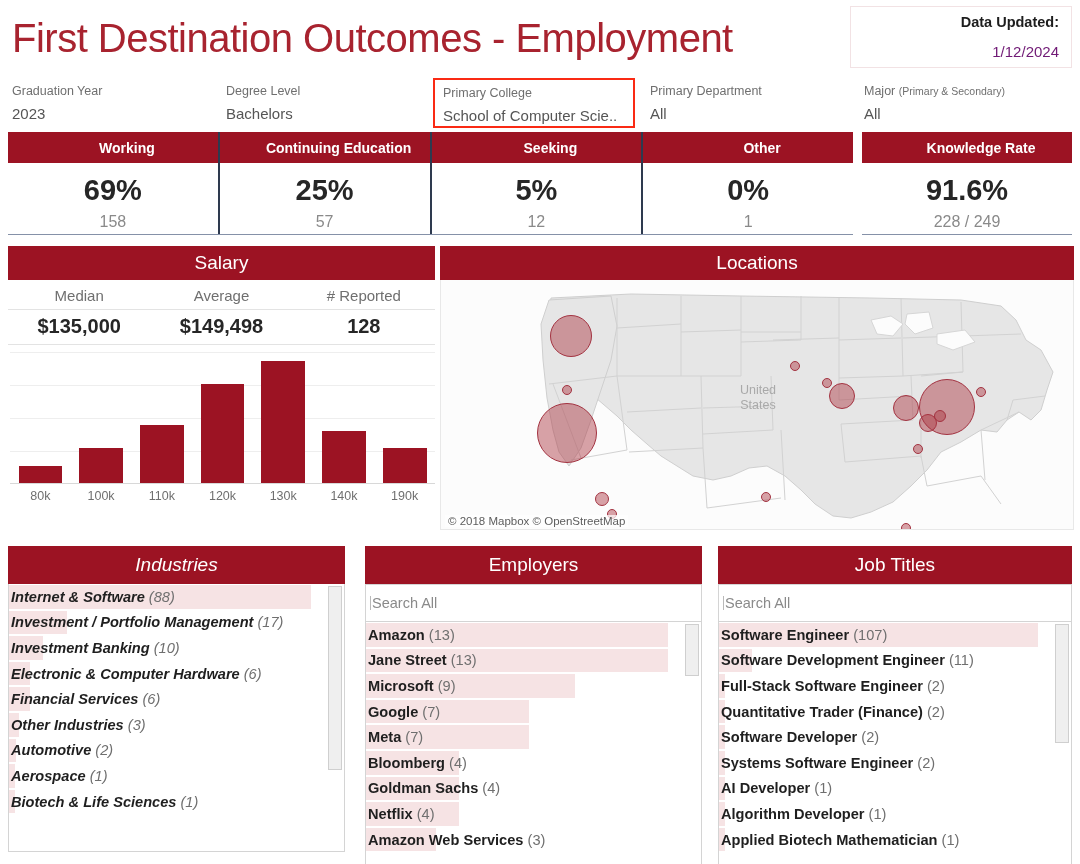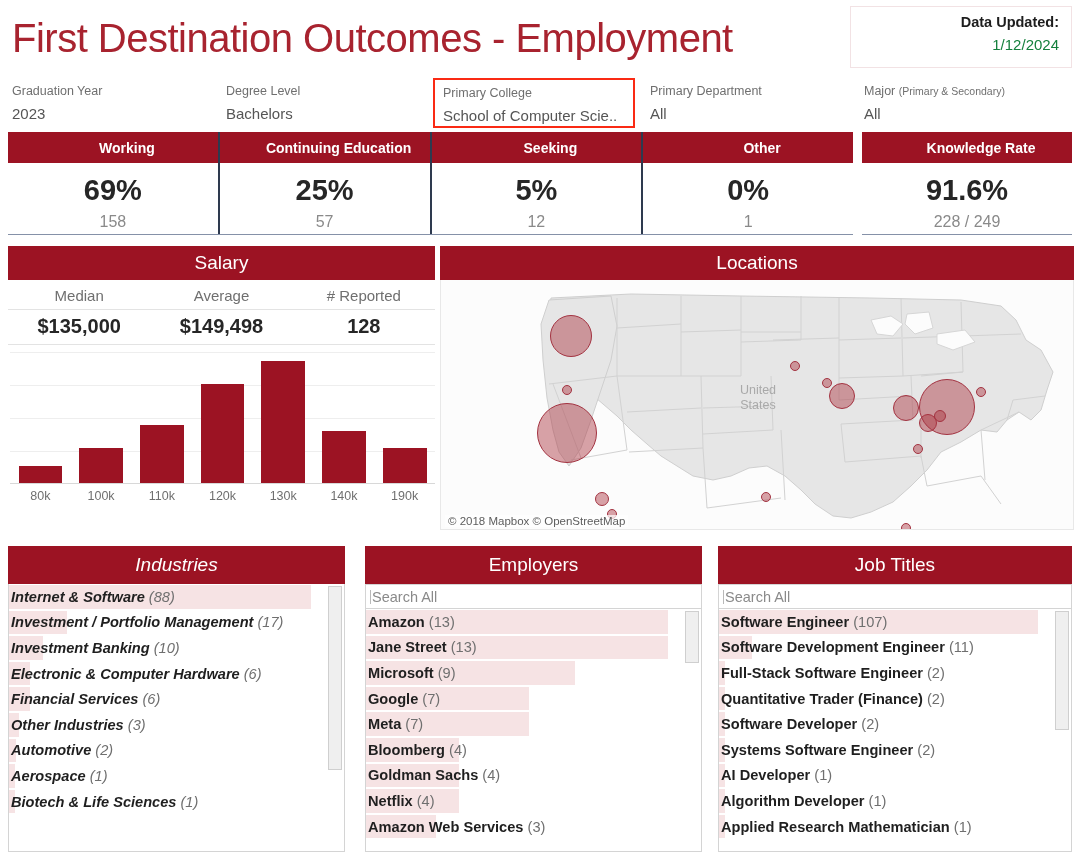--- a/index.html
+++ b/index.html
@@ -23,21 +23,21 @@
   }
   .updated-box {
     position: absolute; right: 8px; top: 6px;
     width: 222px; height: 62px;
     border: 1px solid #f2e2e4;
     background: #fff;
     text-align: right;
     padding: 7px 12px 0 0;
   }
   .updated-label { font-size: 14.5px; font-weight: bold; color: #1d1d1d; }
-  .updated-date { font-size: 15px; color: #15803d; margin-top: 6px; }
+  .updated-date { font-size: 15px; color: #701a75; margin-top: 13px; }
 
   
   .filters { position: relative; height: 52px; }
   .filter { position: absolute; top: 6px; }
   .filter-label { font-size: 12.5px; color: #6f6f6f; white-space: nowrap; }
   .filter-label .sub { font-size: 10.5px; }
   .filter-value {
     font-size: 15px; color: #555; margin-top: 7px;
     white-space: nowrap; overflow: hidden;
   }
@@ -145,21 +145,21 @@
   }
 
   
   .bottom { position: relative; height: 306px; margin-top: 8px; }
   .list-panel { position: absolute; top: 0; height: 306px; }
   .lp1 { left: 8px; width: 337px; font-style: italic; }
   .lp2 { left: 365px; width: 337px; }
   .lp3 { left: 718px; width: 354px; }
   .list-panel .panel-head { height: 38px; font-size: 19px; }
   .search-box {
-    height: 25px; border: 1px solid #d4d4d4; background: #fff;
+    height: 38px; border: 1px solid #d4d4d4; background: #fff;
     display: flex; align-items: center; padding-left: 4px;
   }
   .search-caret { width: 1px; height: 14px; background: #b9b9b9; margin-right: 1px; }
   .search-ph { font-size: 14.5px; color: #8a8a8a; }
   .list-body {
     position: relative; border: 1px solid #d4d4d4; border-top: none;
     background: #fff; height: 243px; overflow: hidden;
     display: flex;
   }
   .lp1 .list-body { height: 268px; }
@@ -550,21 +550,21 @@
             <div class="row">
               <div class="rowbar" style="width: 6px;"></div>
               <div class="rowtext"><b>AI Developer</b><span> (1)</span></div>
             </div>
             <div class="row">
               <div class="rowbar" style="width: 6px;"></div>
               <div class="rowtext"><b>Algorithm Developer</b><span> (1)</span></div>
             </div>
             <div class="row">
               <div class="rowbar" style="width: 6px;"></div>
-              <div class="rowtext"><b>Applied Research Mathematician</b><span> (1)</span></div>
+              <div class="rowtext"><b>Applied Biotech Mathematician</b><span> (1)</span></div>
             </div>
           </div>
         <div class="scroll-track">
           <div class="scroll-thumb" id="jobtitles-thumb" style="height: 50%;"></div>
         </div>
       </div>
     </div>
   </div>
 
 </div>

